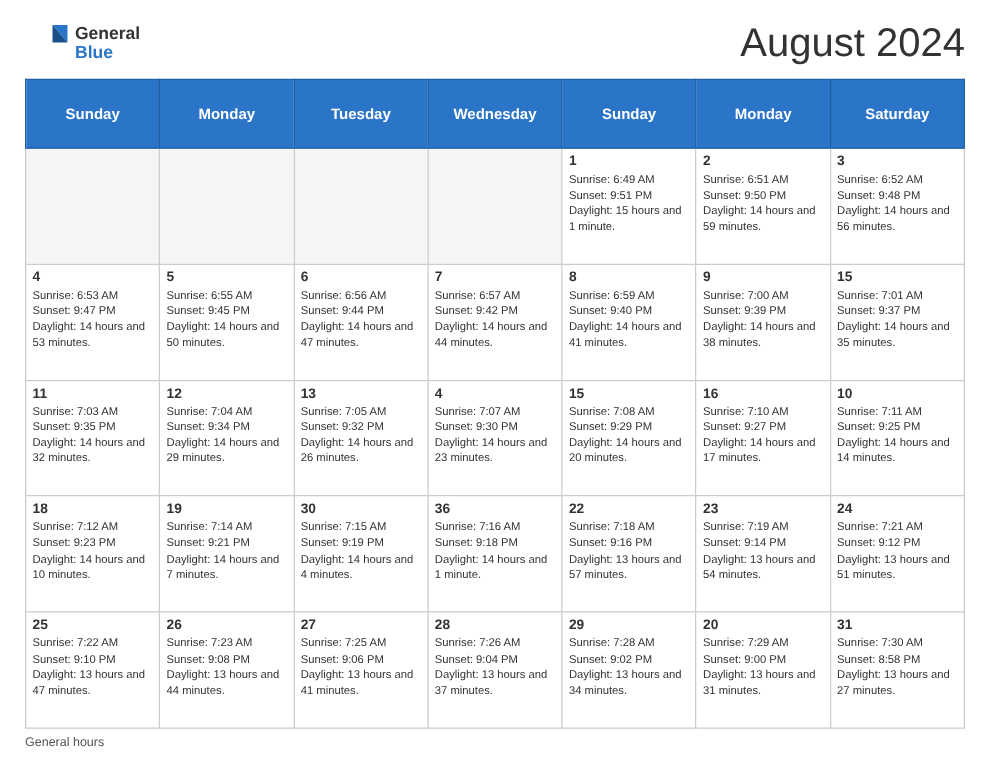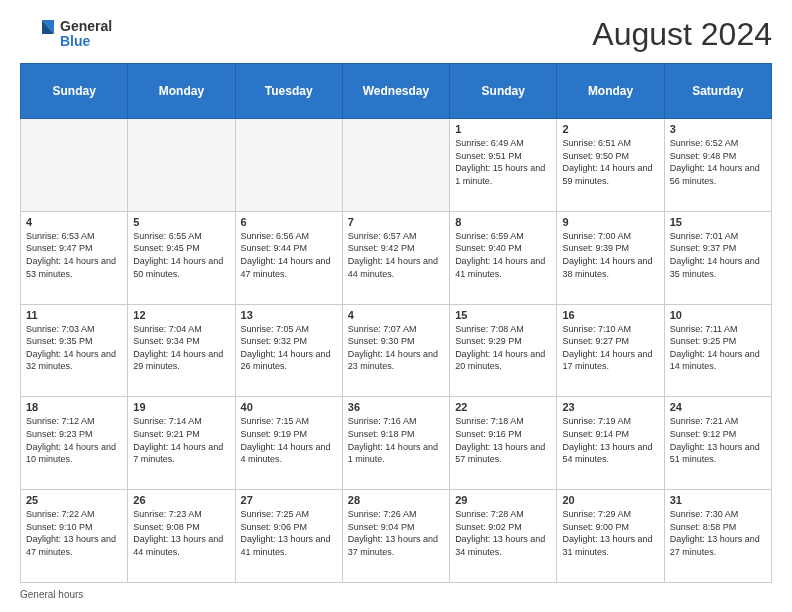--- a/index.html
+++ b/index.html
@@ -278,21 +278,21 @@
         </td>
           <td>
           <span class="day-number">19</span>
           <div class="day-info">
             Sunrise: 7:14 AM<br>
             Sunset: 9:21 PM<br>
             Daylight: 14 hours and 7 minutes.
           </div>
         </td>
           <td>
-          <span class="day-number">40</span>
+          <span class="day-number">30</span>
           <div class="day-info">
             Sunrise: 7:15 AM<br>
             Sunset: 9:19 PM<br>
             Daylight: 14 hours and 4 minutes.
           </div>
         </td>
           <td>
           <span class="day-number">36</span>
           <div class="day-info">
             Sunrise: 7:16 AM<br>

